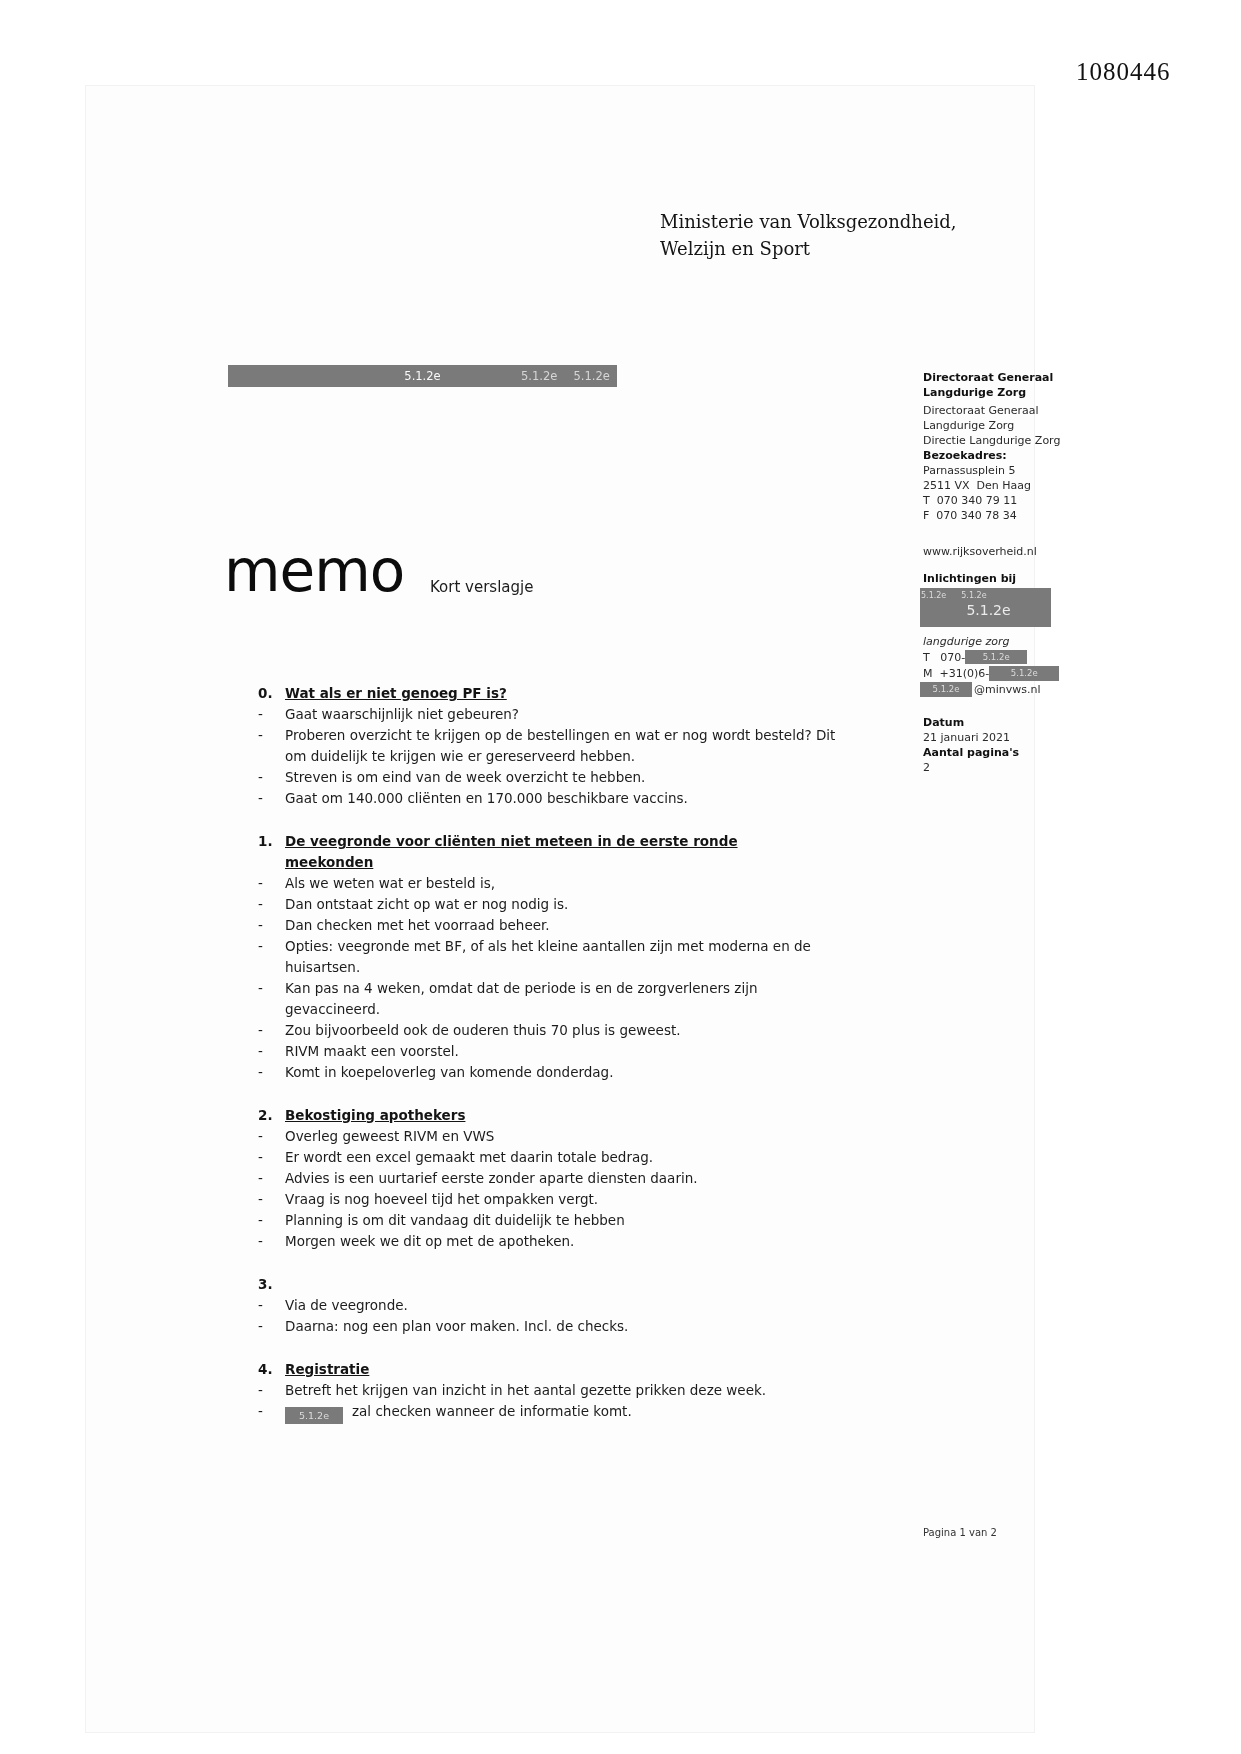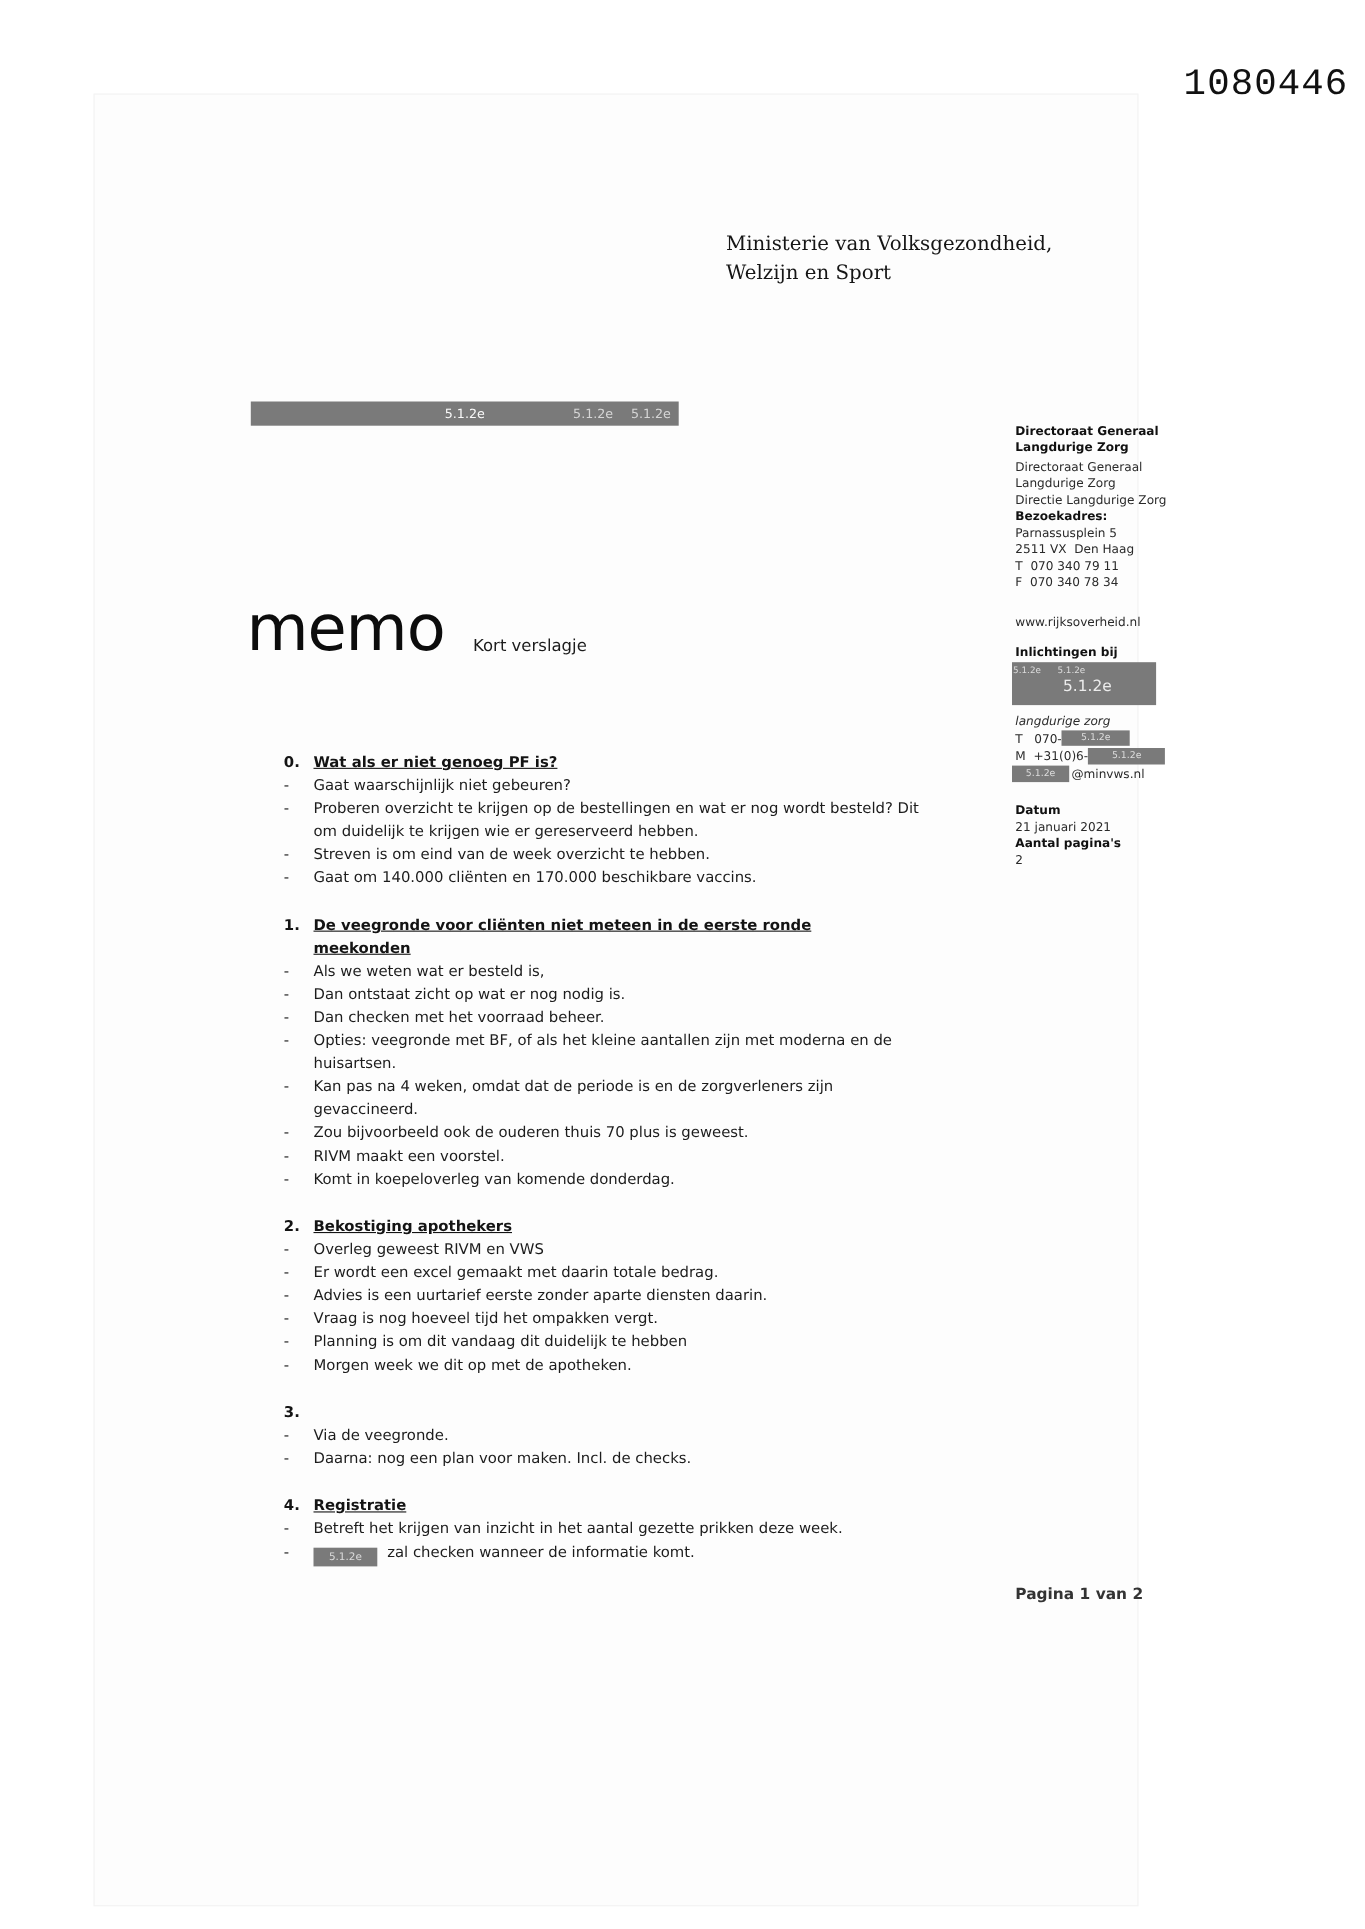--- a/index.html
+++ b/index.html
@@ -5,36 +5,36 @@
   html,body{margin:0;padding:0;background:#ffffff;}
   .page{
     position:relative;width:1241px;height:1754px;background:#ffffff;
     font-family:"DejaVu Sans",sans-serif;color:#1c1c1c;overflow:hidden;
   }
   .scan-edge{
     position:absolute;left:85px;top:85px;width:948px;height:1646px;
     background:#fdfdfd;border:1px solid #f2f2f2;
   }
   
-  .doc-number{position:absolute;left:1076px;top:58px;font-family:Liberation Mono, monospace;
-    font-size:34px;letter-spacing:1px;color:#111;}
+  .doc-number{position:absolute;left:1076px;top:58px;font-family:Liberation Serif, serif;
+    font-size:25px;letter-spacing:1px;color:#111;}
   .ministry{position:absolute;left:660px;top:208px;font-family:"DejaVu Serif",serif;
     font-size:18px;line-height:27px;color:#151515;}
   
   .redbar{position:absolute;left:228px;top:365px;width:389px;height:22px;background:#7a7a7a;}
   .redbar .rl{position:absolute;top:0;height:22px;line-height:22px;font-size:11.5px;}
   .rl1{left:50%;transform:translateX(-50%);color:#fafafa;font-size:12.5px;}
   .rl2{left:80%;transform:translateX(-50%);color:#d6d6d6;}
   .rl3{left:93.5%;transform:translateX(-50%);color:#d6d6d6;}
   
   .memo-word{position:absolute;left:224px;top:541px;font-size:58px;line-height:60px;
     letter-spacing:-1px;color:#0c0c0c;}
   .memo-sub{position:absolute;left:430px;top:578px;font-size:15px;color:#1c1c1c;}
   
-  .sidebar{position:absolute;left:923px;top:384px;width:175px;font-size:11px;line-height:15px;color:#2a2a2a;}
+  .sidebar{position:absolute;left:923px;top:370px;width:175px;font-size:11px;line-height:15px;color:#2a2a2a;}
   .sb-line{white-space:pre;}
   .sb-bold{font-weight:bold;color:#111;}
   .mt3{margin-top:3px;}.mt8{margin-top:8px;}.mt12{margin-top:12px;}
   .mt13{}.mt18{margin-top:18px;}.mt21{margin-top:21px;}
   .contact-block{position:relative;width:131px;height:39px;background:#7a7a7a;margin:2px 0 7px -3px;}
   .contact-small{display:flex;gap:15px;padding:3px 0 0 1px;font-size:8px;line-height:9px;color:#dcdcdc;}
   .contact-large{text-align:center;font-size:14px;line-height:20px;color:#ececec;padding-left:6px;}
   .sb-italic{font-style:italic;}
   .phone-line{display:flex;align-items:flex-start;margin-top:1px;height:15px;}
   .phone-line .pre{white-space:pre;}
@@ -47,21 +47,21 @@
   .body-col{position:absolute;left:258px;top:683px;width:592px;font-size:13.5px;line-height:21px;}
   .sec{margin-top:22px;}
   .sec:first-child{margin-top:0;}
   .sec-head{display:grid;grid-template-columns:27px 1fr;font-weight:bold;color:#141414;}
   .sec-title{max-width:520px;text-decoration:underline;}
   .item{display:grid;grid-template-columns:27px 1fr;}
   .item-text{max-width:565px;}
   .item-red{display:inline-block;width:58px;height:17px;line-height:17px;background:#7a7a7a;
     color:#dcdcdc;font-size:9.5px;text-align:center;vertical-align:-3px;margin-right:9px;}
   
-  .footer{position:absolute;left:923px;top:1442px;font-size:14px;color:#333;font-weight:bold;}
+  .footer{position:absolute;left:923px;top:1527px;font-size:10px;color:#333;}
 </style>
 </head>
 <body>
 
 <div class="page">
   <div class="scan-edge"></div>
 
   <div class="doc-number">1080446</div>
 
   <div class="ministry">

